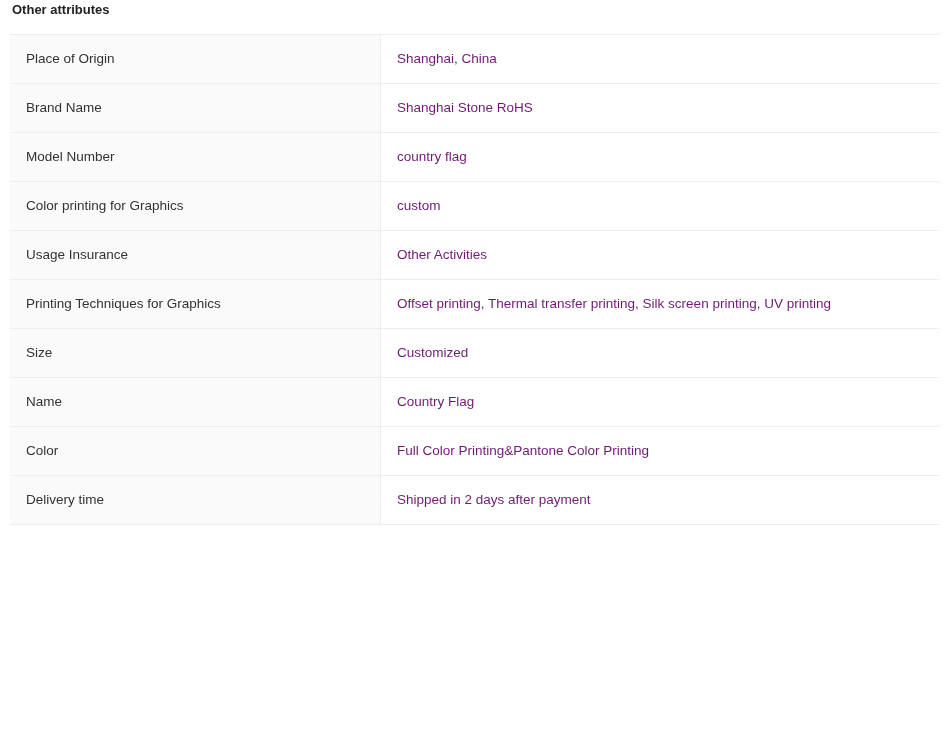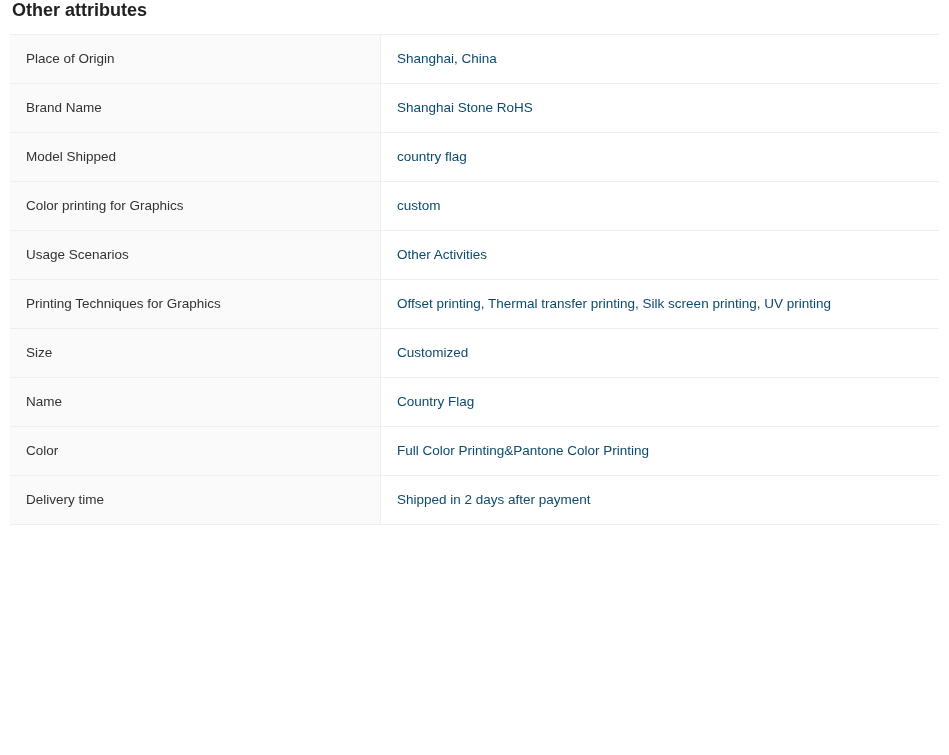--- a/index.html
+++ b/index.html
@@ -13,21 +13,21 @@
     font-family: "Liberation Sans", sans-serif;
     color: #222222;
     overflow: hidden;
   }
   .page {
     width: 949px;
     box-sizing: border-box;
     padding: 0 10px;
   }
   .section-title {
-    font-size: 18px;
+    font-size: 13px;
     font-weight: bold;
     color: #222222;
     margin: 0;
     padding: 0 0 14px 2px;
     line-height: 20px;
   }
   table.attrs {
     width: 929px;
     border-collapse: collapse;
     table-layout: fixed;
@@ -45,21 +45,21 @@
   table.attrs td.k {
     width: 340px;
     background: #fafafa;
     color: #333333;
     border-right: 1px solid #eeeeee;
     padding-left: 16px;
     margin-top: 15px;
   }
   table.attrs td.v {
     background: #ffffff;
-    color: #0c4a6e;
+    color: #701a75;
     padding-left: 16px;
     padding-right: 20px;
   }
   table.attrs tr:first-child td {
     border-top: 1px solid #eeeeee;
   }
 </style>
 </head>
 <body>
 
@@ -69,29 +69,29 @@
     <tbody>
       <tr>
         <td class="k">Place of Origin</td>
         <td class="v">Shanghai, China</td>
       </tr>
       <tr>
         <td class="k">Brand Name</td>
         <td class="v">Shanghai Stone RoHS</td>
       </tr>
       <tr>
-        <td class="k">Model Shipped</td>
+        <td class="k">Model Number</td>
         <td class="v">country flag</td>
       </tr>
       <tr>
         <td class="k">Color printing for Graphics</td>
         <td class="v">custom</td>
       </tr>
       <tr>
-        <td class="k">Usage Scenarios</td>
+        <td class="k">Usage Insurance</td>
         <td class="v">Other Activities</td>
       </tr>
       <tr>
         <td class="k">Printing Techniques for Graphics</td>
         <td class="v">Offset printing, Thermal transfer printing, Silk screen printing, UV printing</td>
       </tr>
       <tr>
         <td class="k">Size</td>
         <td class="v">Customized</td>
       </tr>

